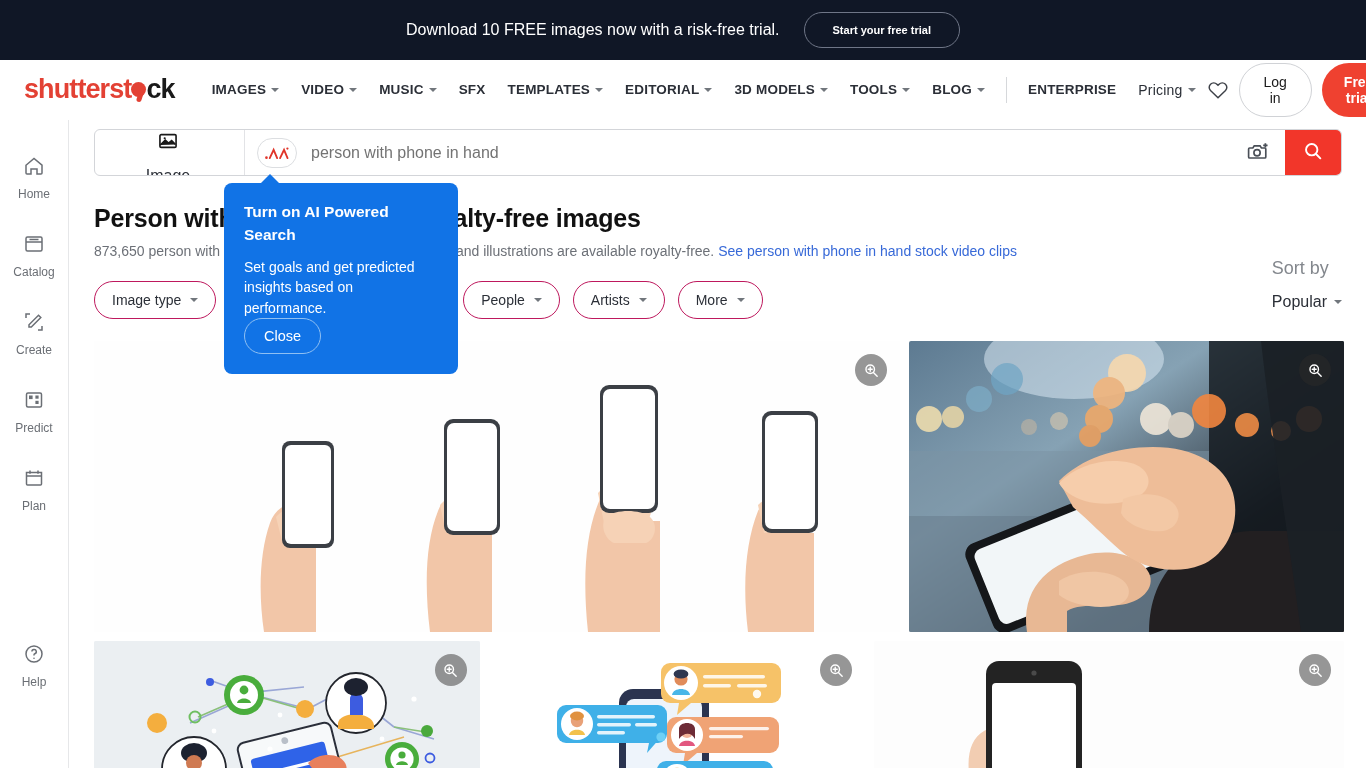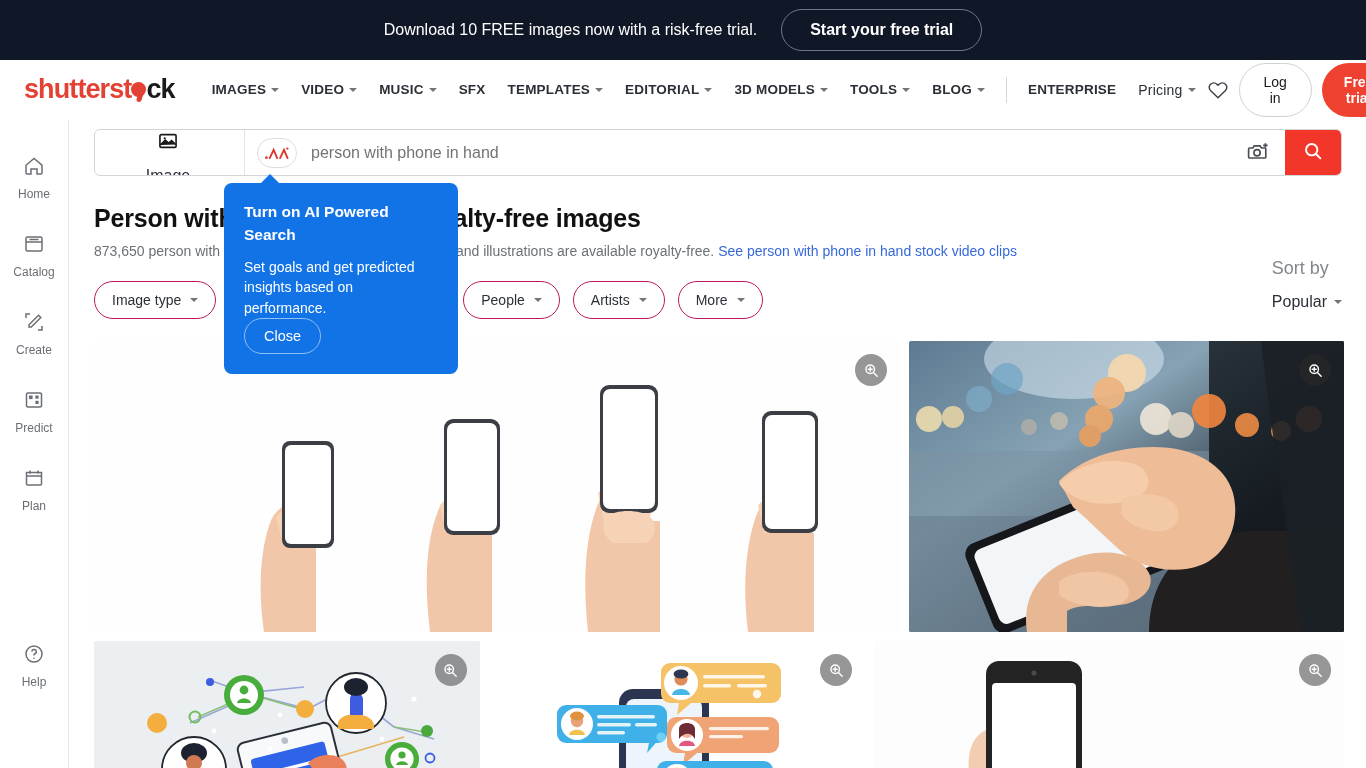--- a/index.html
+++ b/index.html
@@ -13,21 +13,21 @@
 
   
   .promo {
     height: 60px; background: #101726;
     display: flex; align-items: center; justify-content: center; gap: 24px;
     color: #fff;
   }
   .promo-btn {
     border: 1px solid #6f7687; border-radius: 40px;
     background: transparent; color: #fff;
-    font-family: inherit; font-size: 16px; font-weight: 700;
+    font-family: inherit; font-size: 11px; font-weight: 700;
     padding: 11px 28px; cursor: pointer;
   }
 
   
   .header {
     height: 60px; background: #fff;
     display: flex; align-items: center;
     padding: 0 20px 0 24px;
     border-bottom: 1px solid #fff;
     position: relative; z-index: 30;

